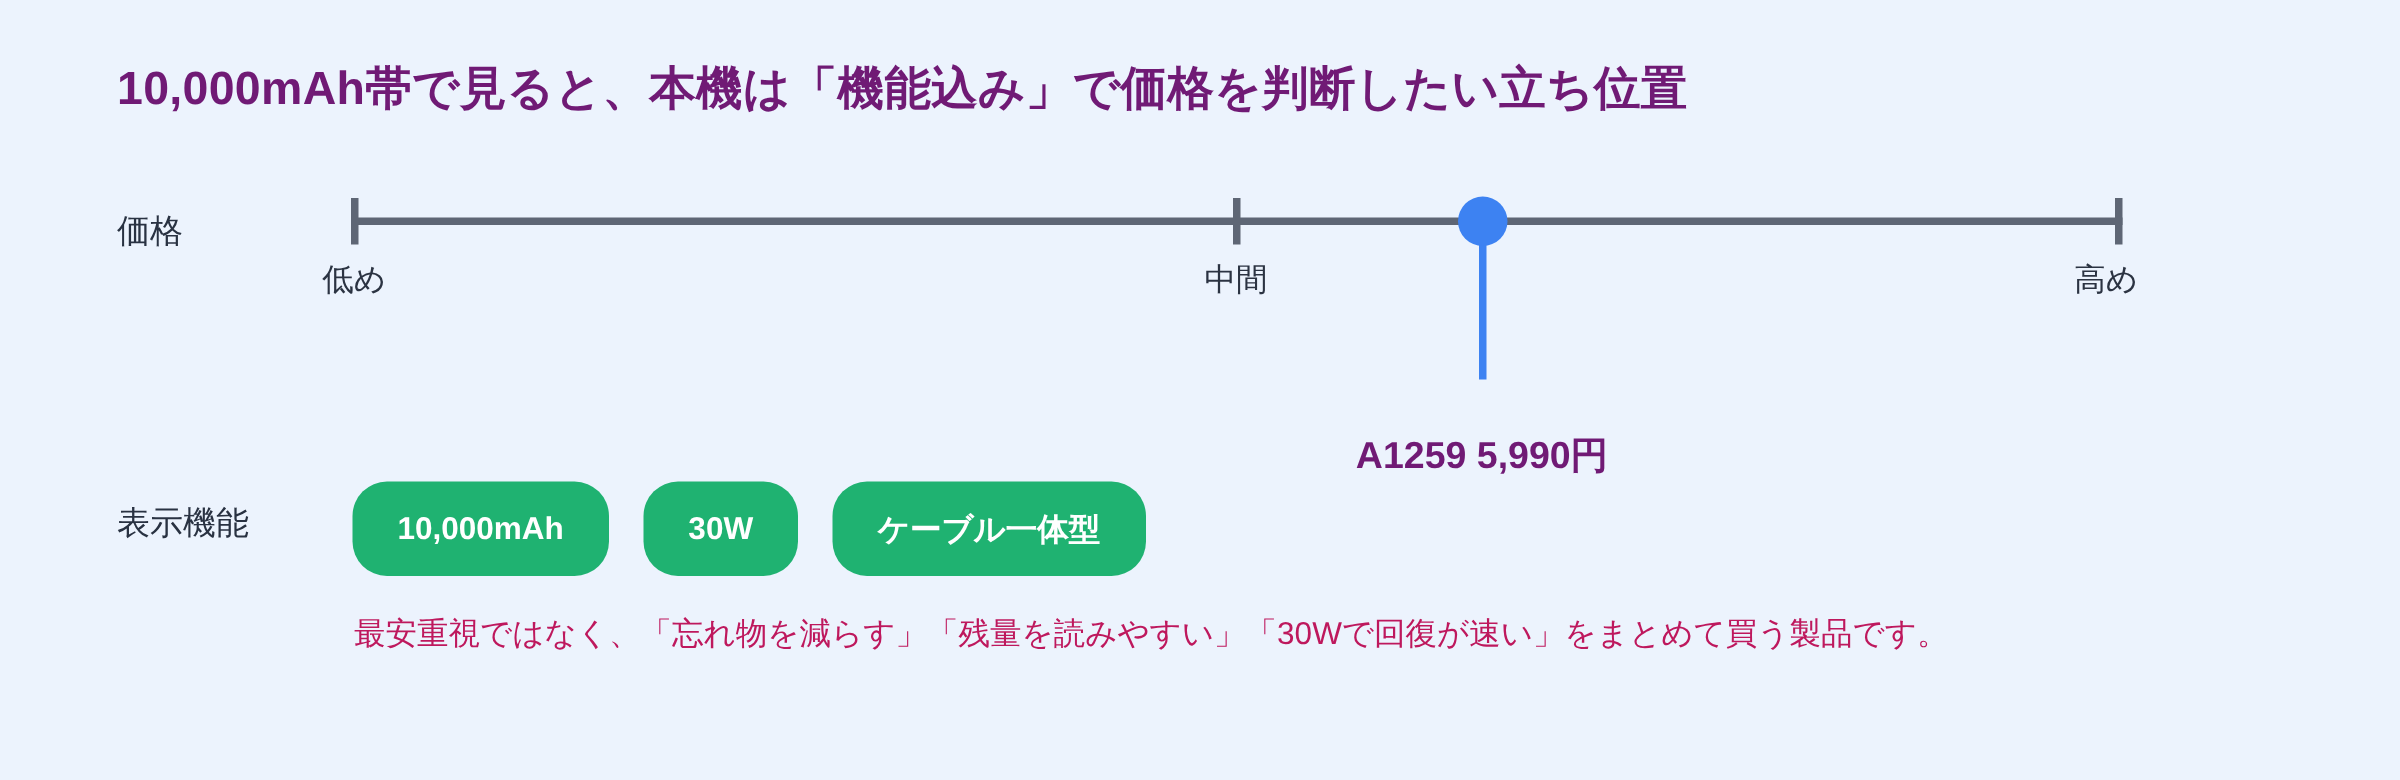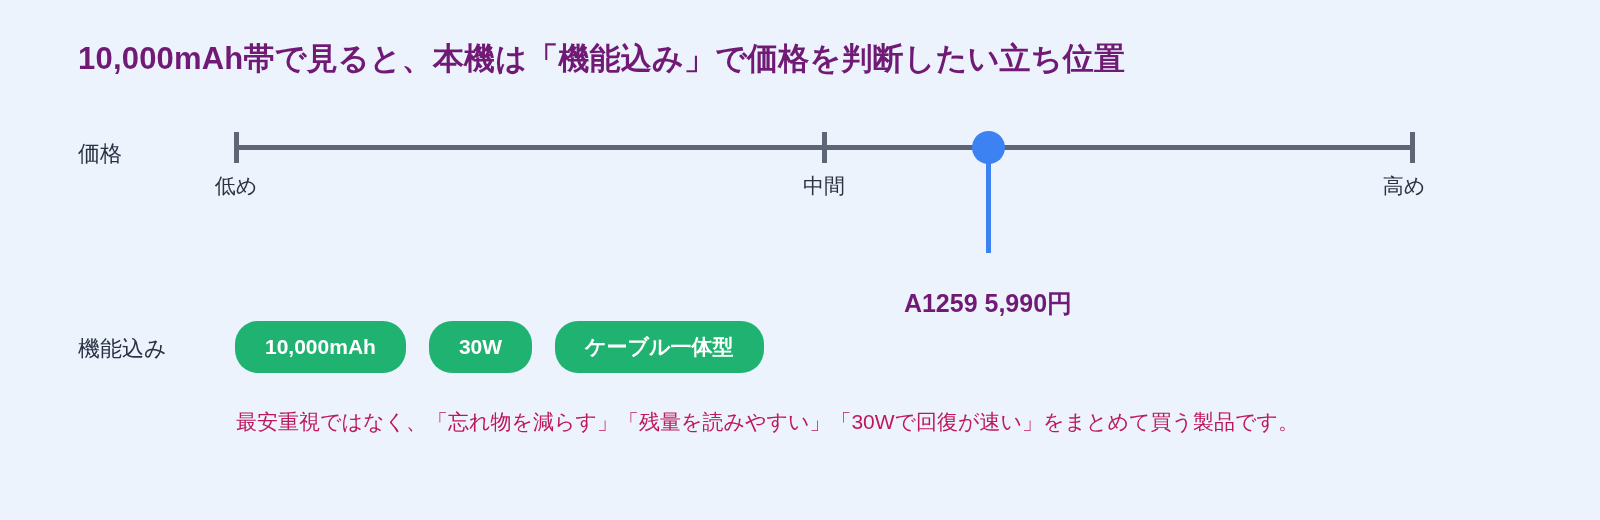--- a/index.html
+++ b/index.html
@@ -121,21 +121,21 @@
   
   .pills {
     position: absolute;
     left: 235px;
     top: 321px;
     display: flex;
     align-items: center;
     gap: 23px;
   }
   .pill {
-    height: 52px;
+    height: 63px;
     border-radius: 23px;
     background: #1fb271;
     color: #ffffff;
     font-size: 21px;
     font-weight: bold;
     display: flex;
     align-items: center;
     justify-content: center;
     padding: 0 30px;
     box-sizing: border-box;
@@ -171,21 +171,21 @@
     <div class="tick-label left">低め</div>
     <div class="tick-label mid">中間</div>
     <div class="tick-label right">高め</div>
 
     <div class="marker-stem"></div>
     <div class="marker-dot"></div>
   </div>
 
   <div class="marker-label">A1259 5,990円</div>
 
-  <div class="row-label feature">機能込み</div>
+  <div class="row-label feature">表示機能</div>
 
   <div class="pills">
     <div class="pill">10,000mAh</div>
     <div class="pill">30W</div>
     <div class="pill">ケーブル一体型</div>
   </div>
 
   <div class="caption">最安重視ではなく、「忘れ物を減らす」「残量を読みやすい」「30Wで回復が速い」をまとめて買う製品です。</div>
 
 </div>

